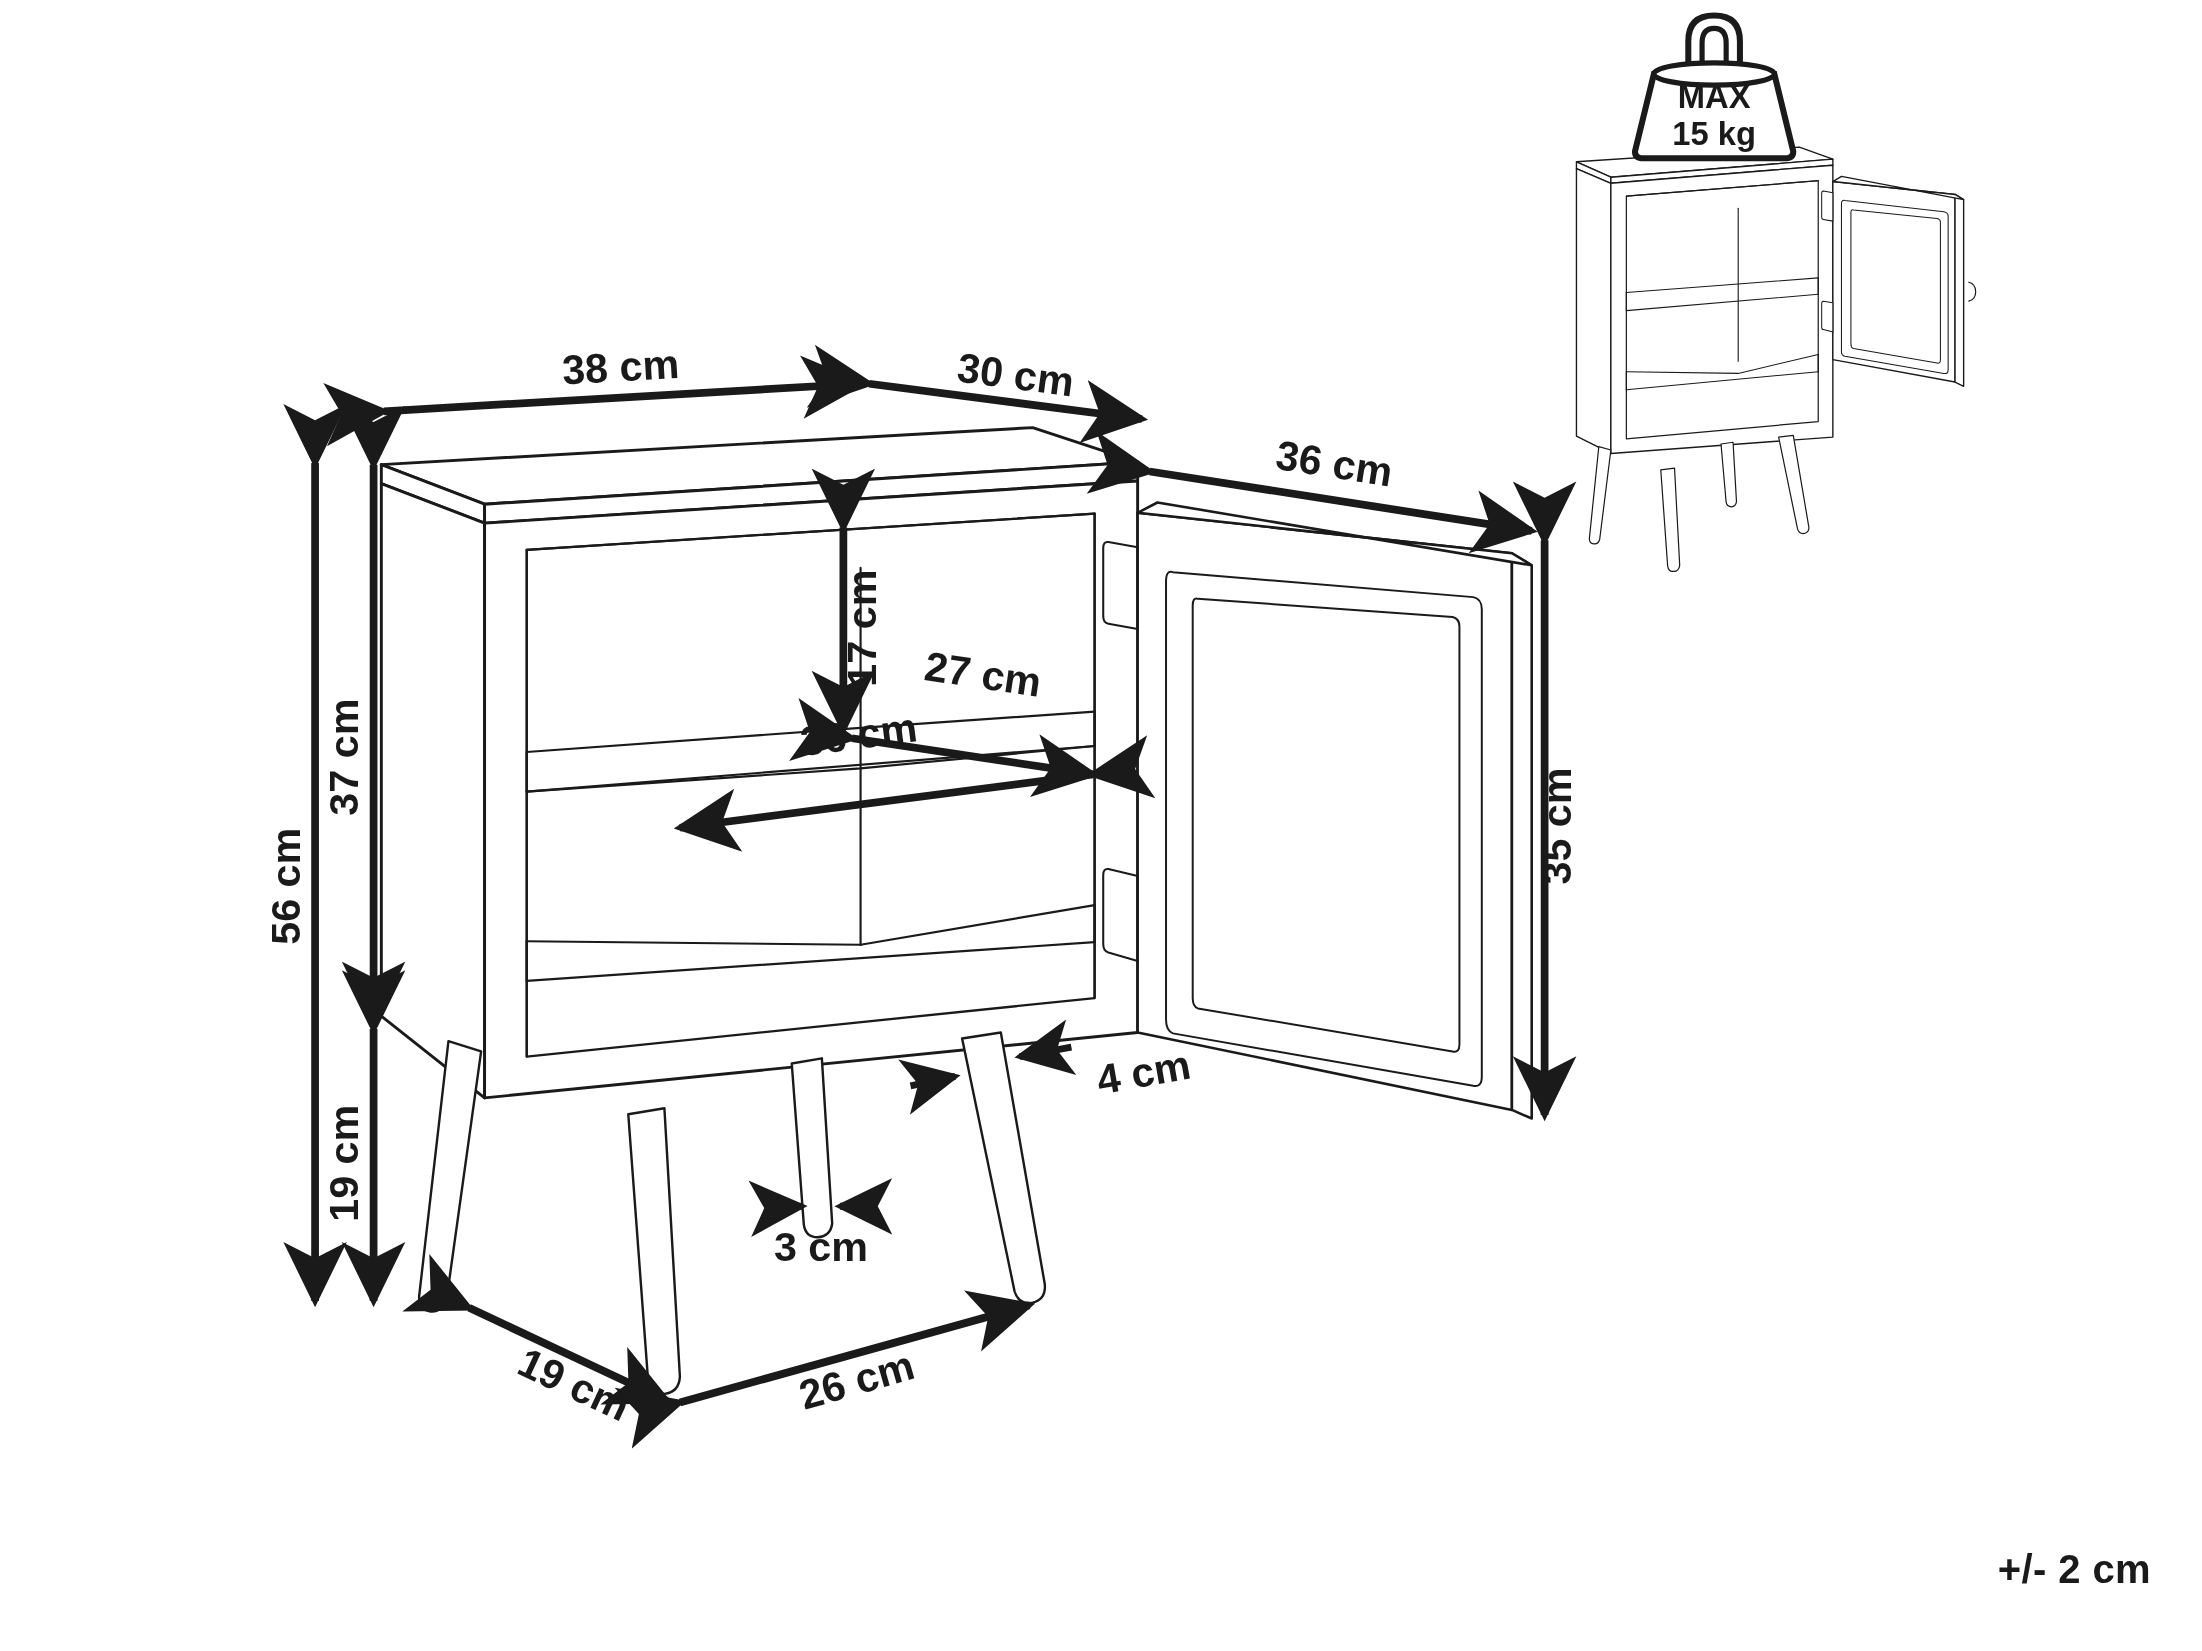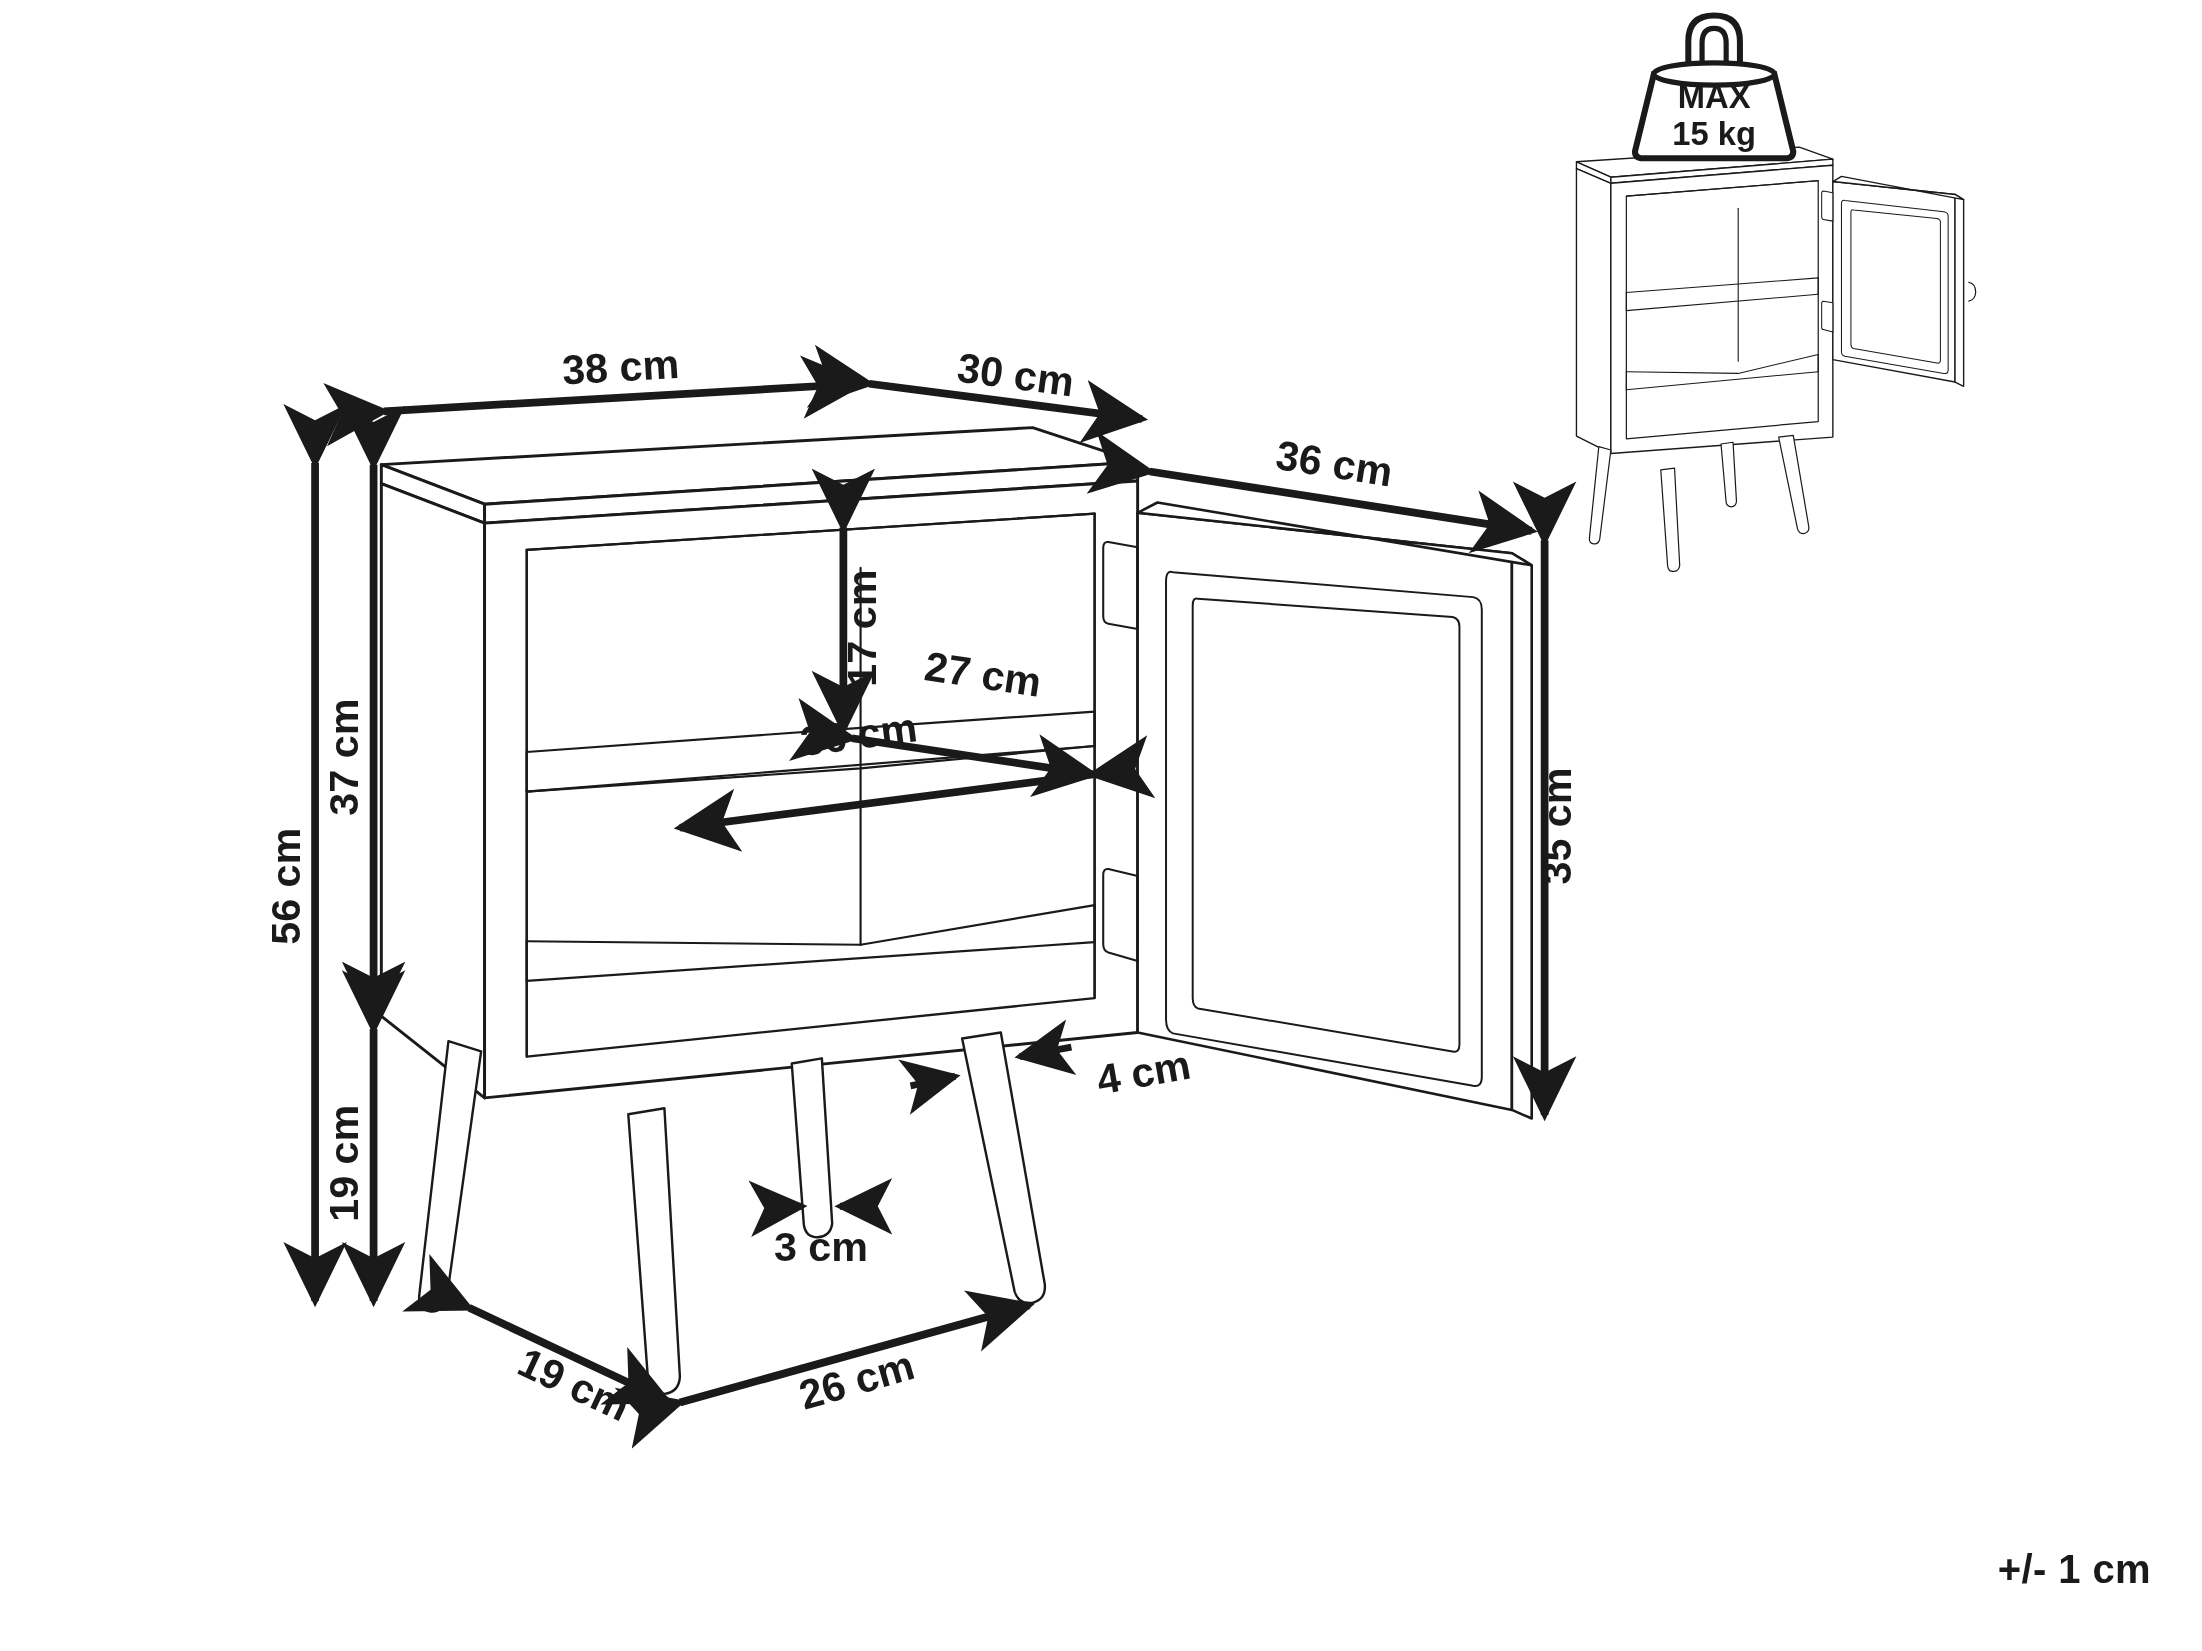--- a/index.html
+++ b/index.html
@@ -226,16 +226,16 @@
 
     <path d="M1922,86 L2062,86 L2084,176 Q2084,184 2074,184 L1910,184
              Q1900,184 1900,176 Z" fill="#fff" stroke="#1a1a1a" stroke-width="7"></path>
 
     <ellipse cx="1992" cy="86" rx="70" ry="13" fill="#fff" stroke="#1a1a1a" stroke-width="6"></ellipse>
     <text class="dimtext" x="1992" y="126" font-size="38" text-anchor="middle">MAX</text>
     <text class="dimtext" x="1992" y="168" font-size="38" text-anchor="middle">15 kg</text>
   </g>
 </svg>
 
-<div class="tolerance">+/- 1 cm</div>
+<div class="tolerance">+/- 2 cm</div>
 
 </div>
 
 
 </body></html>

